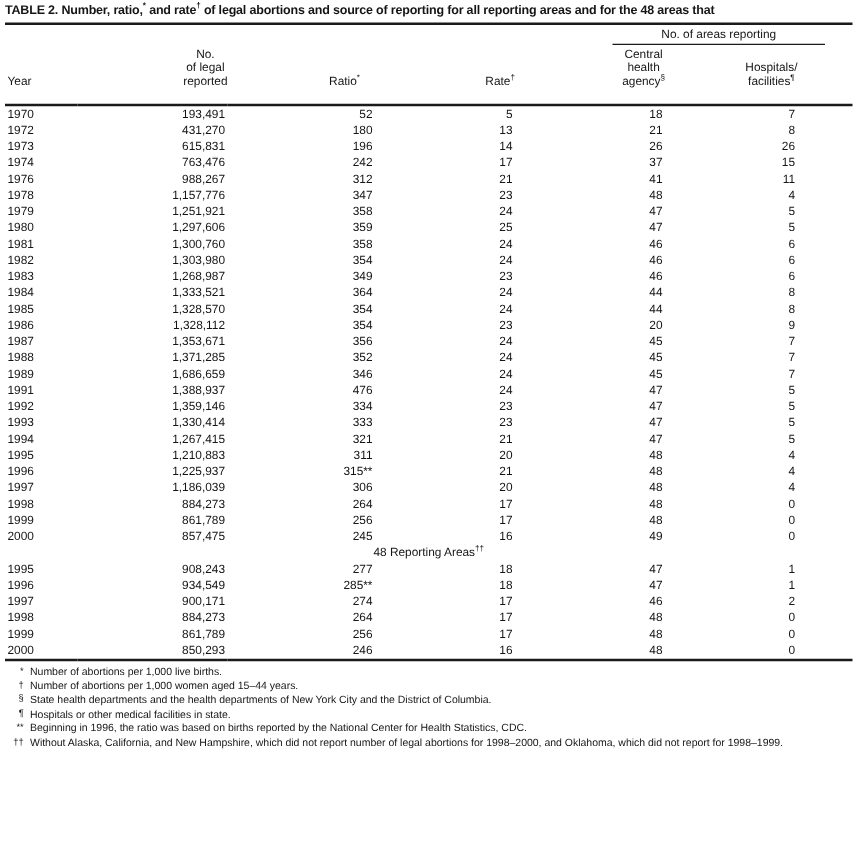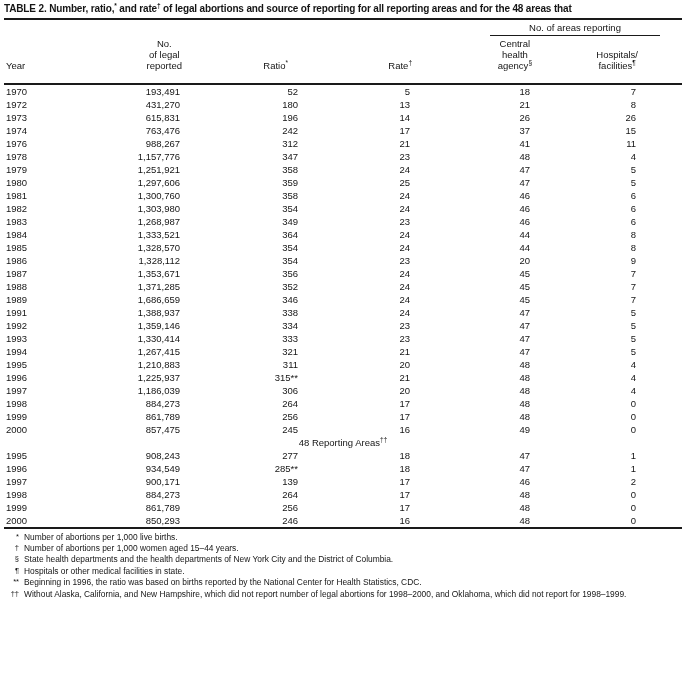--- a/index.html
+++ b/index.html
@@ -224,21 +224,21 @@
           <td class="c0">1989</td>
           <td class="c1">1,686,659</td>
           <td class="c2">346</td>
           <td class="c3">24</td>
           <td class="c4">45</td>
           <td class="c5">7</td>
         </tr>
         <tr>
           <td class="c0">1991</td>
           <td class="c1">1,388,937</td>
-          <td class="c2">338</td>
+          <td class="c2">476</td>
           <td class="c3">24</td>
           <td class="c4">47</td>
           <td class="c5">5</td>
         </tr>
         <tr>
           <td class="c0">1992</td>
           <td class="c1">1,359,146</td>
           <td class="c2">334</td>
           <td class="c3">23</td>
           <td class="c4">47</td>
@@ -323,21 +323,21 @@
           <td class="c0">1996</td>
           <td class="c1">934,549</td>
           <td class="c2">285**</td>
           <td class="c3">18</td>
           <td class="c4">47</td>
           <td class="c5">1</td>
         </tr>
         <tr>
           <td class="c0">1997</td>
           <td class="c1">900,171</td>
-          <td class="c2">139</td>
+          <td class="c2">274</td>
           <td class="c3">17</td>
           <td class="c4">46</td>
           <td class="c5">2</td>
         </tr>
         <tr>
           <td class="c0">1998</td>
           <td class="c1">884,273</td>
           <td class="c2">264</td>
           <td class="c3">17</td>
           <td class="c4">48</td>

